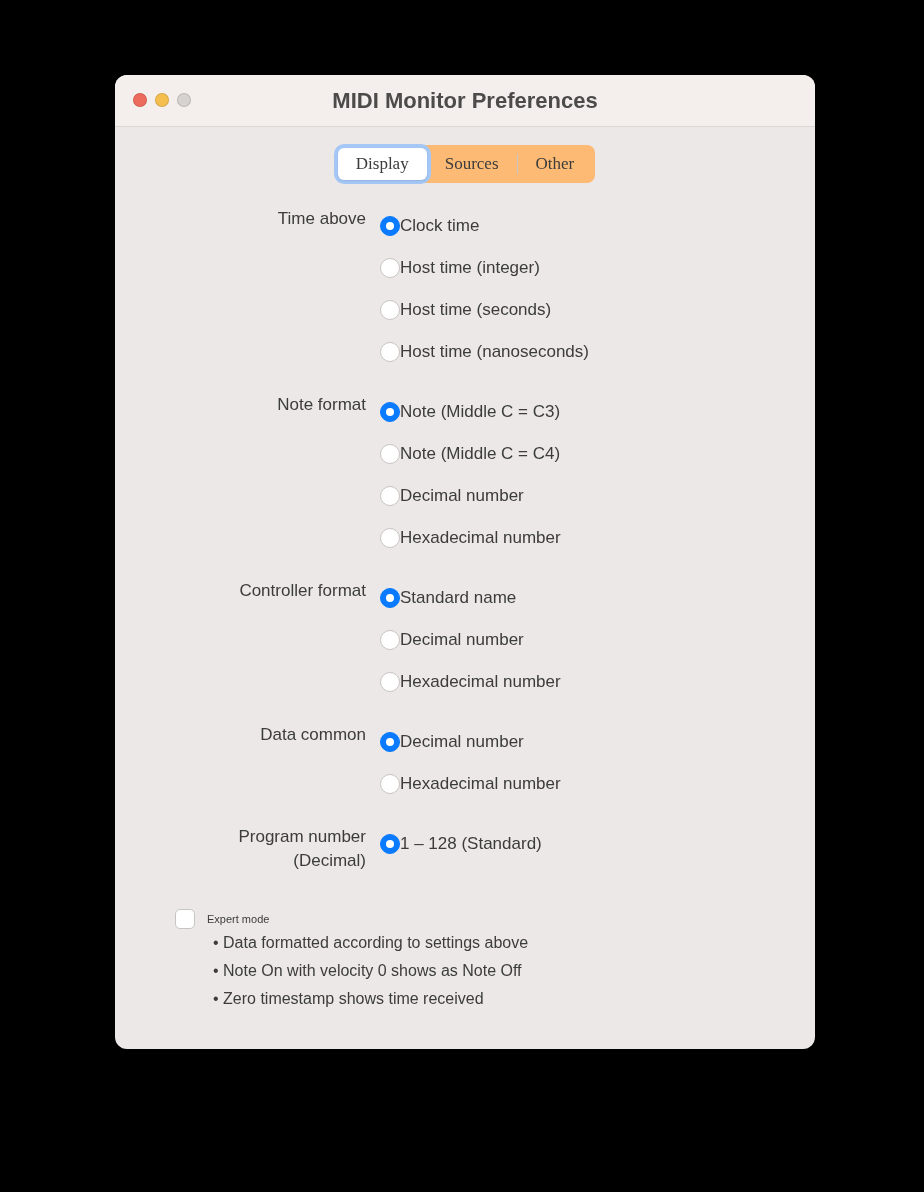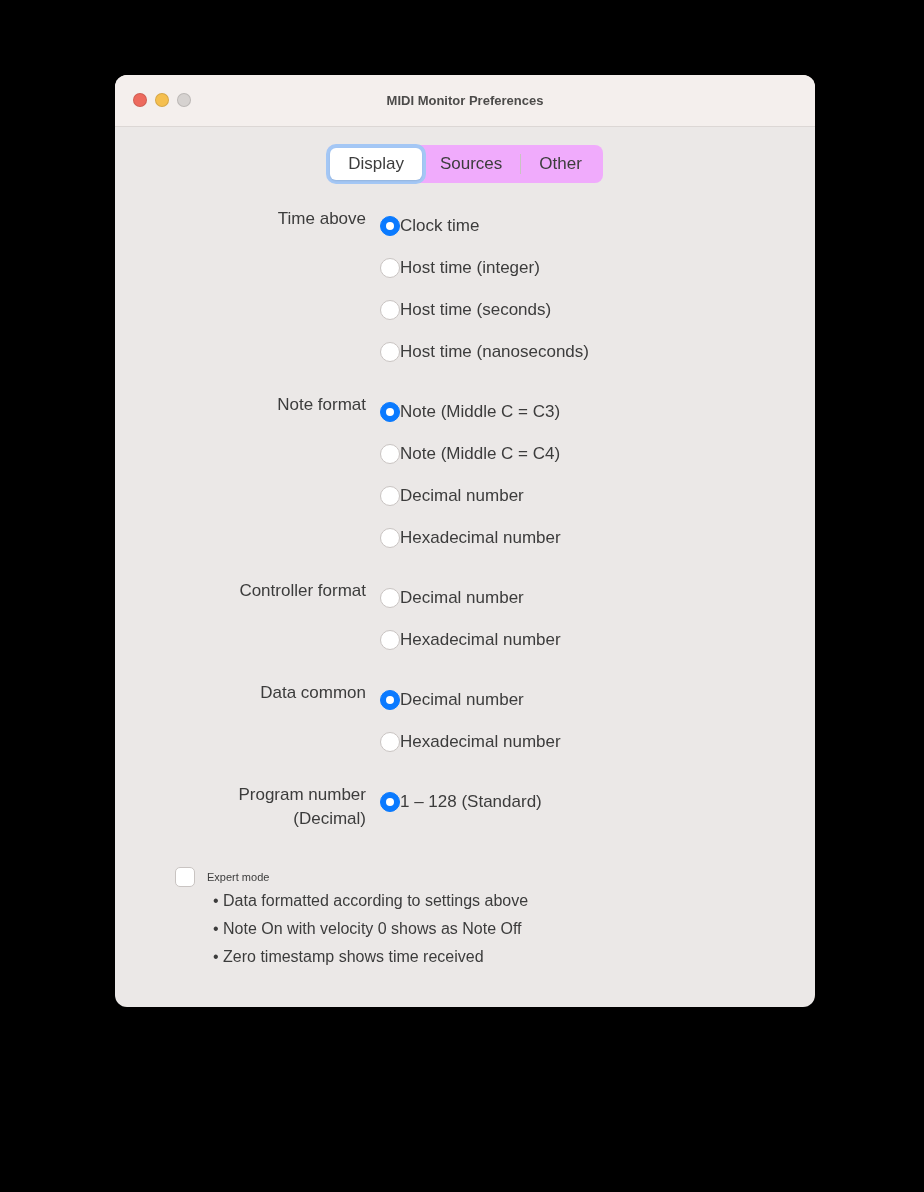--- a/index.html
+++ b/index.html
@@ -34,36 +34,37 @@
       left: 18px;
       top: 18px;
       display: flex;
       gap: 8px;
     }
     .tl { width: 14px; height: 14px; border-radius: 50%; }
     .tl.close { background: #ed6a5e; border: 0.5px solid rgba(0,0,0,0.12); }
     .tl.min   { background: #f5bf4f; border: 0.5px solid rgba(0,0,0,0.12); }
     .tl.max   { background: #d6d2d0; border: 0.5px solid rgba(0,0,0,0.12); }
     .title {
-      font-size: 13px;
+      font-size: 22px;
       font-weight: 700;
       color: #4c4b4a;
       text-align: center;
     }
     .tabs-wrap {
       display: flex;
       justify-content: center;
       padding: 18px 0 4px;
     }
     .seg {
       display: inline-flex;
-      background: #f0abfc;
+      background: #fdba74;
       border-radius: 8px;
       padding: 3px;
       position: relative;
+      font-family: Liberation Serif, serif;
     }
     .seg-item {
       padding: 6px 18px;
       font-size: 17px;
       color: #3c3c3c;
       border-radius: 6px;
       position: relative;
     }
     .seg-item.active {
       background: #fff;
@@ -210,20 +211,24 @@
           <div class="radio"></div>
           <span class="opt-label">Hexadecimal number</span>
         </div>
       </div>
     </div>
 
     <div class="form-row">
       <div class="form-label">Controller format</div>
       <div class="form-options">
         <div class="radio-opt">
+          <div class="radio checked"></div>
+          <span class="opt-label">Standard name</span>
+        </div>
+        <div class="radio-opt">
           <div class="radio"></div>
           <span class="opt-label">Decimal number</span>
         </div>
         <div class="radio-opt">
           <div class="radio"></div>
           <span class="opt-label">Hexadecimal number</span>
         </div>
       </div>
     </div>
 

